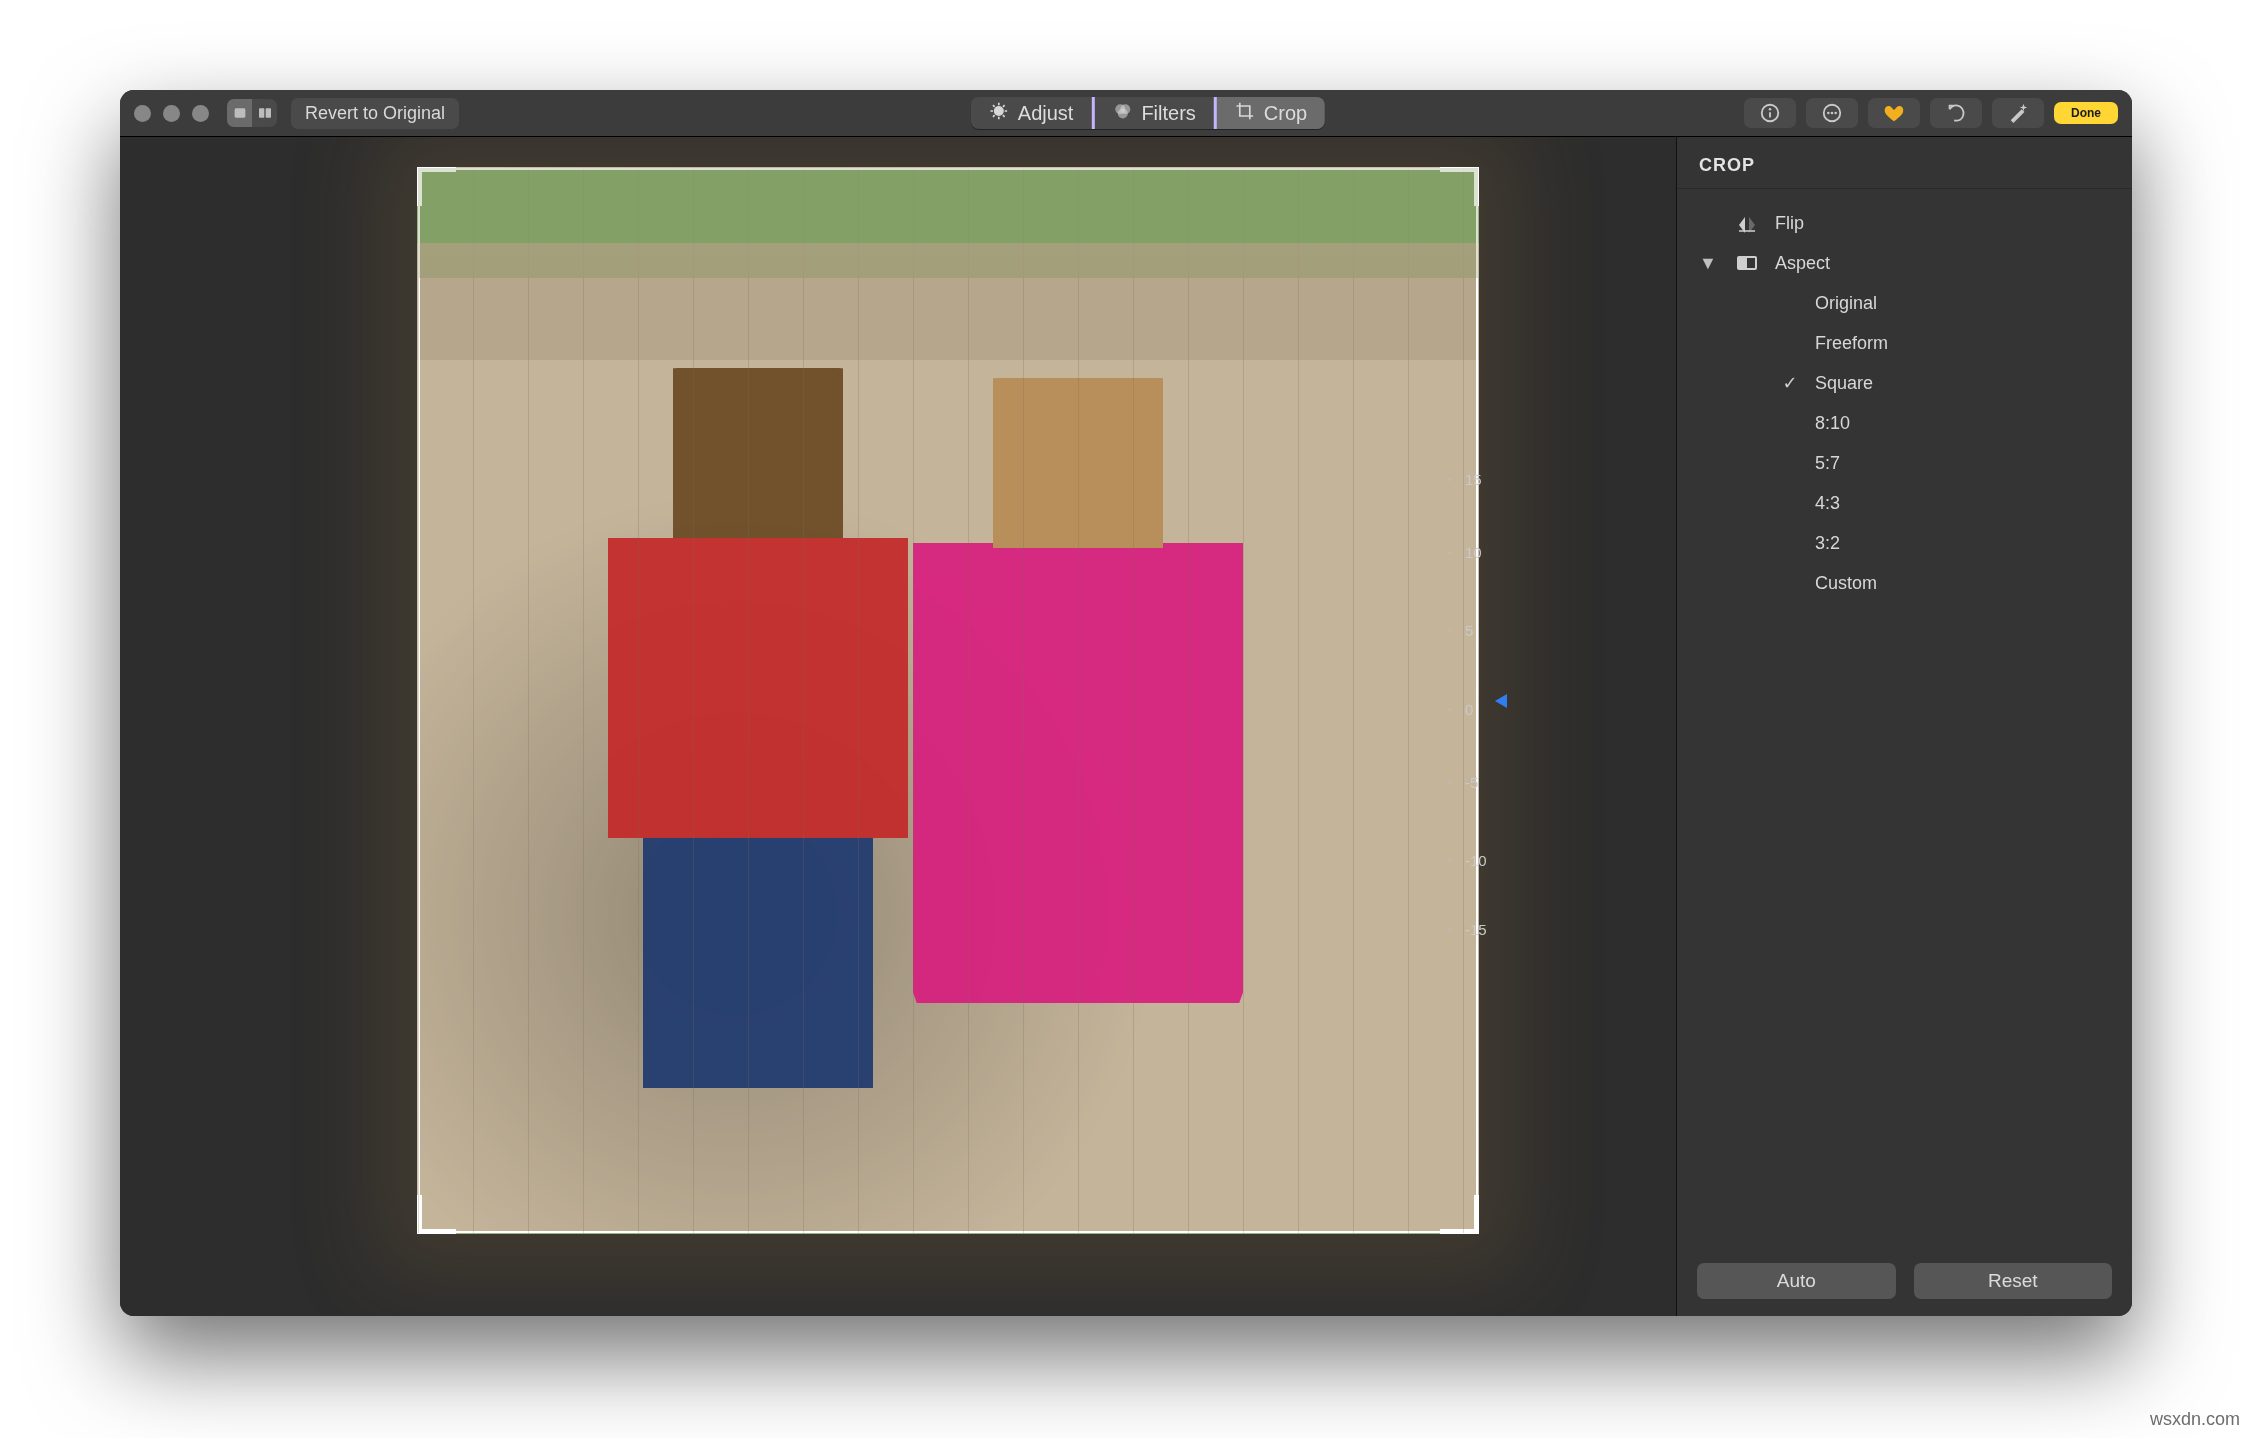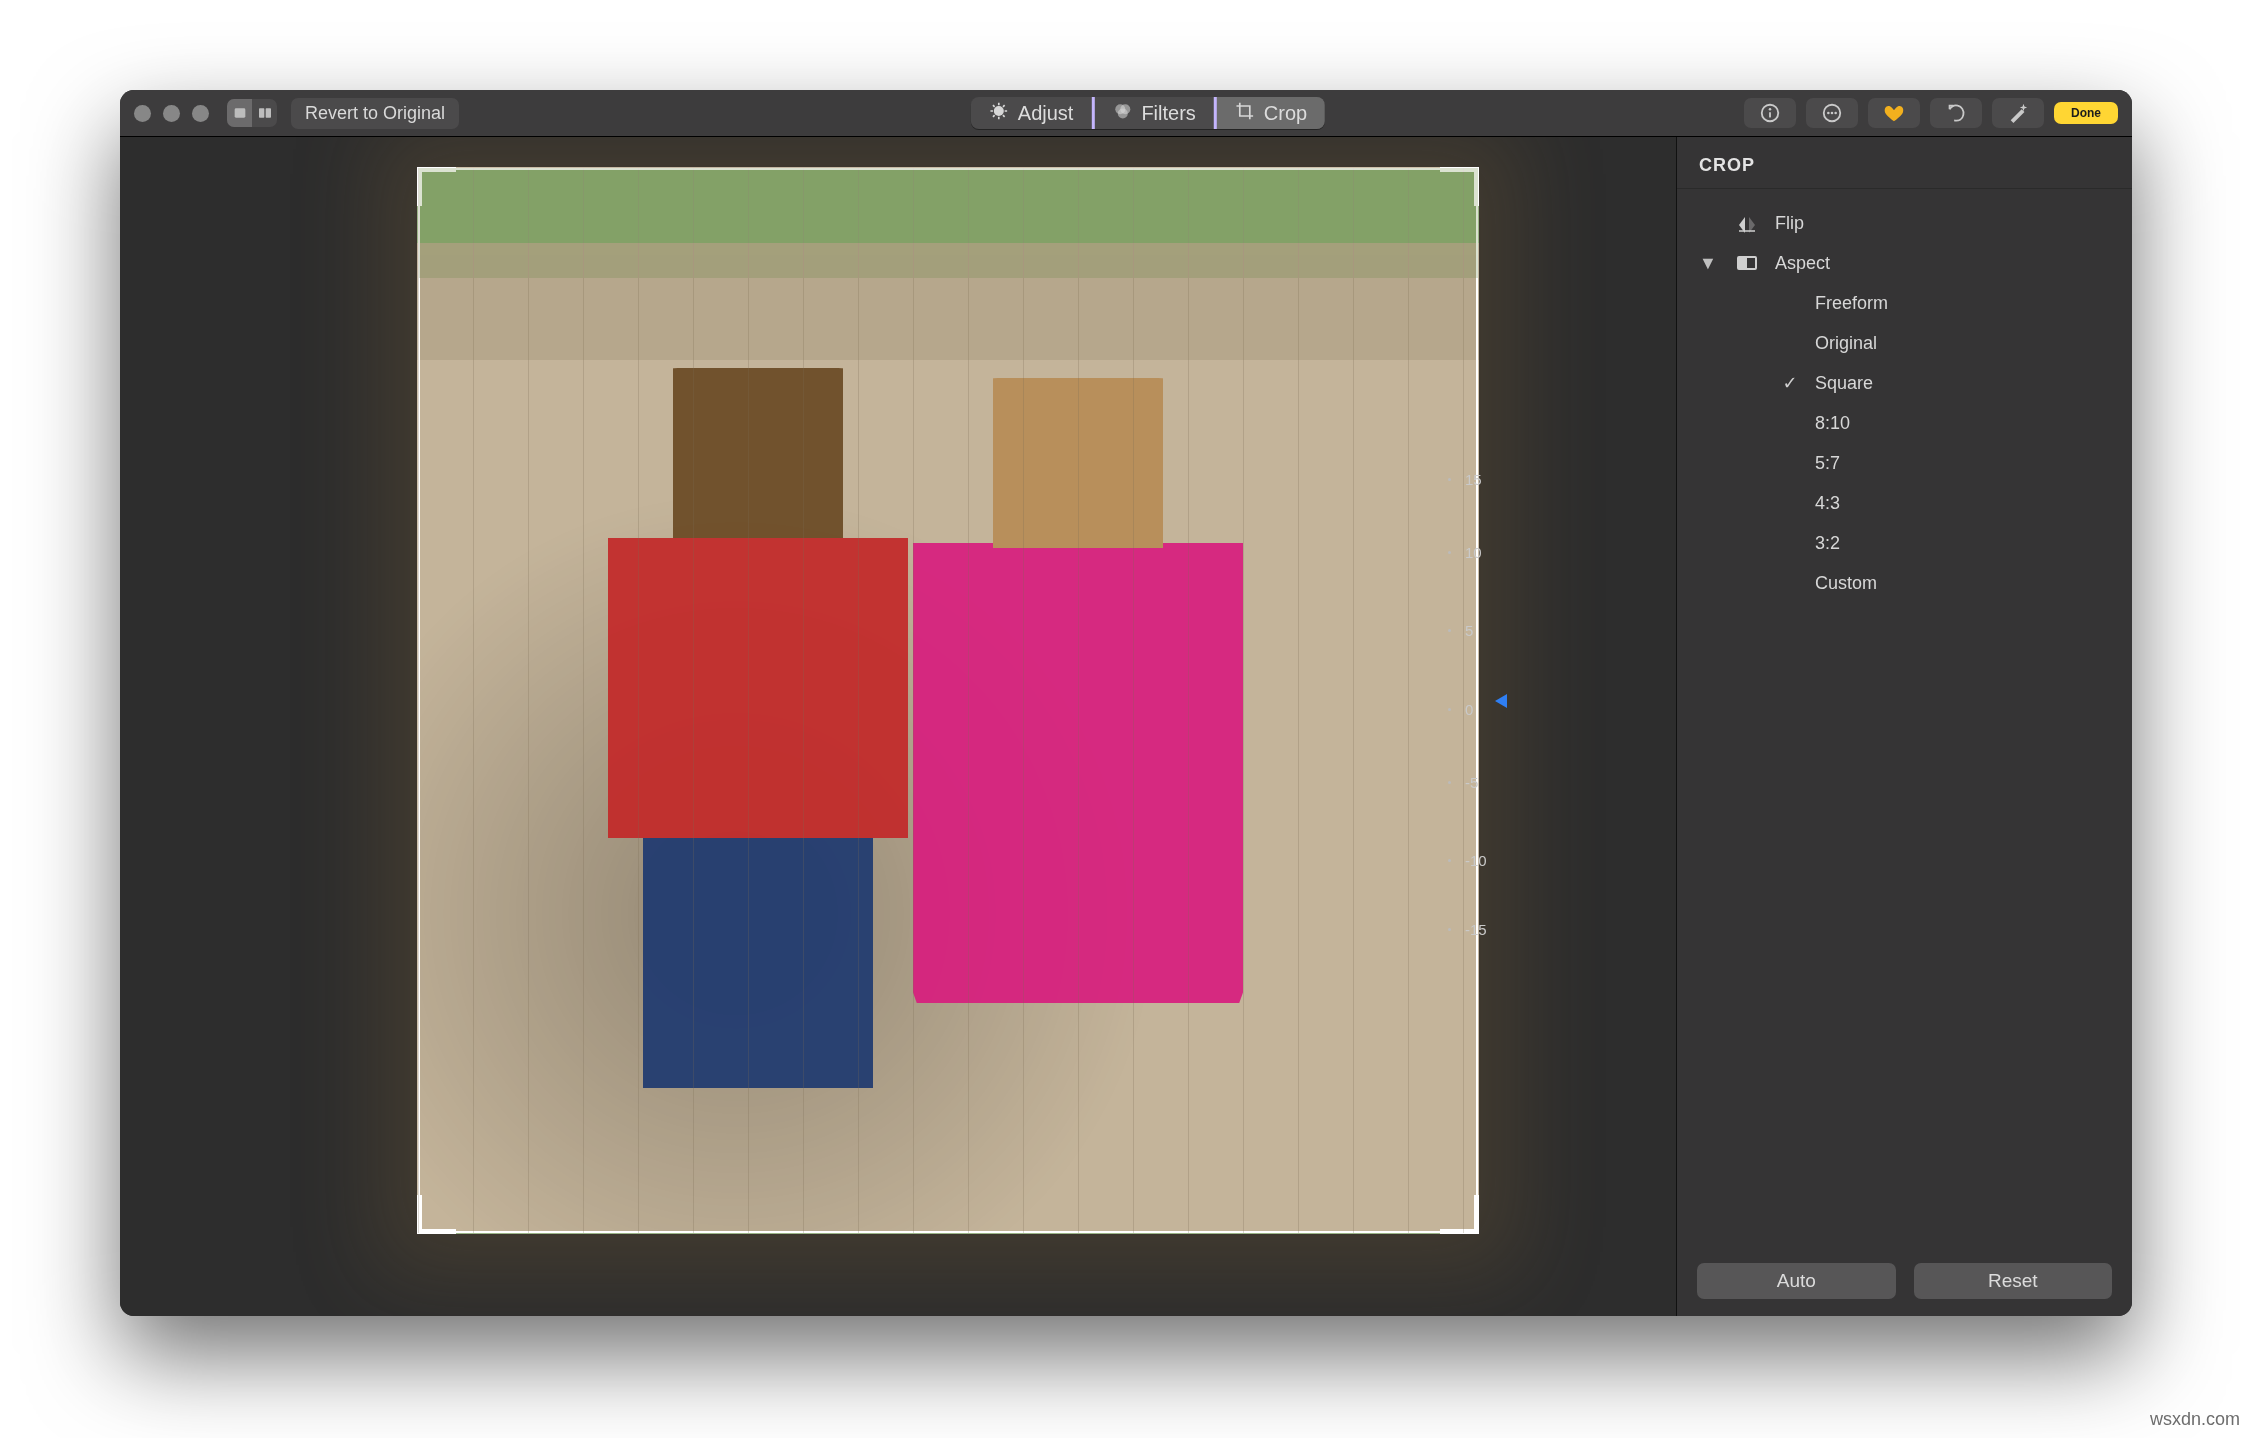--- a/index.html
+++ b/index.html
@@ -217,25 +217,25 @@
             <span class="ico">
               <svg viewBox="0 0 24 24">
                   <rect x="3" y="6" width="18" height="12" rx="1" fill="none" stroke="#cfcfcf" stroke-width="2"></rect>
                   <rect x="3" y="6" width="9" height="12" fill="#cfcfcf"></rect>
                 </svg>
             </span>
             <span>Aspect</span>
           </div>
           <div class="row sub">
               <span class="check"></span>
+              <span>Original</span>
+            </div>
+          <div class="row sub">
+              <span class="check"></span>
               <span>Freeform</span>
-            </div>
-          <div class="row sub">
-              <span class="check"></span>
-              <span>Original</span>
             </div>
           <div class="row sub">
               <span class="check">✓</span>
               <span>Square</span>
             </div>
           <div class="row sub">
               <span class="check"></span>
               <span>8:10</span>
             </div>
           <div class="row sub">

